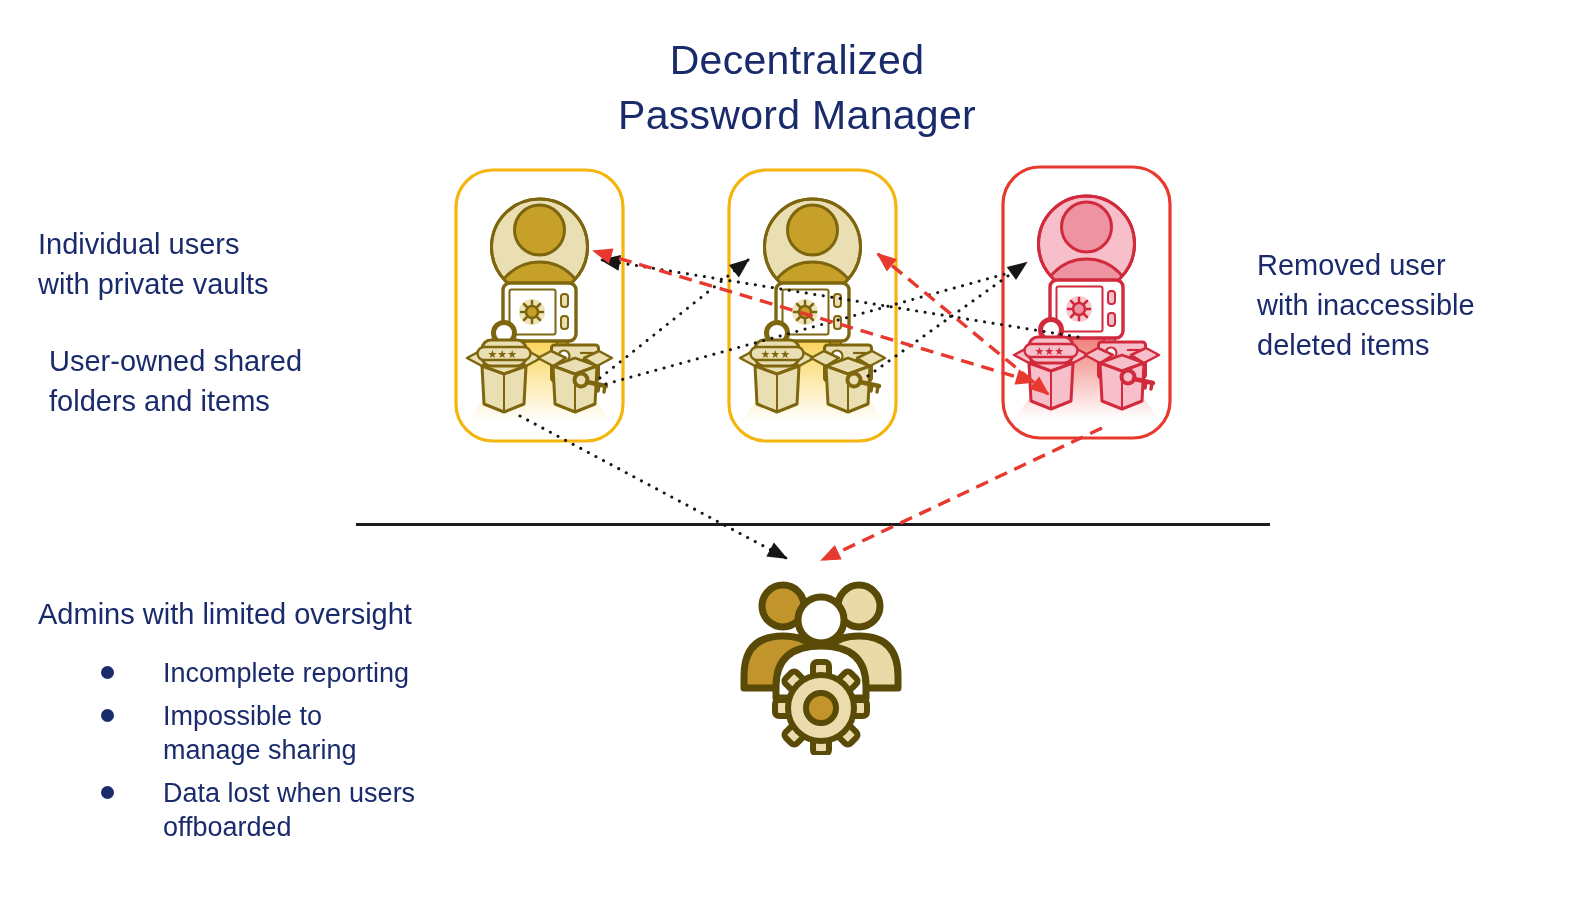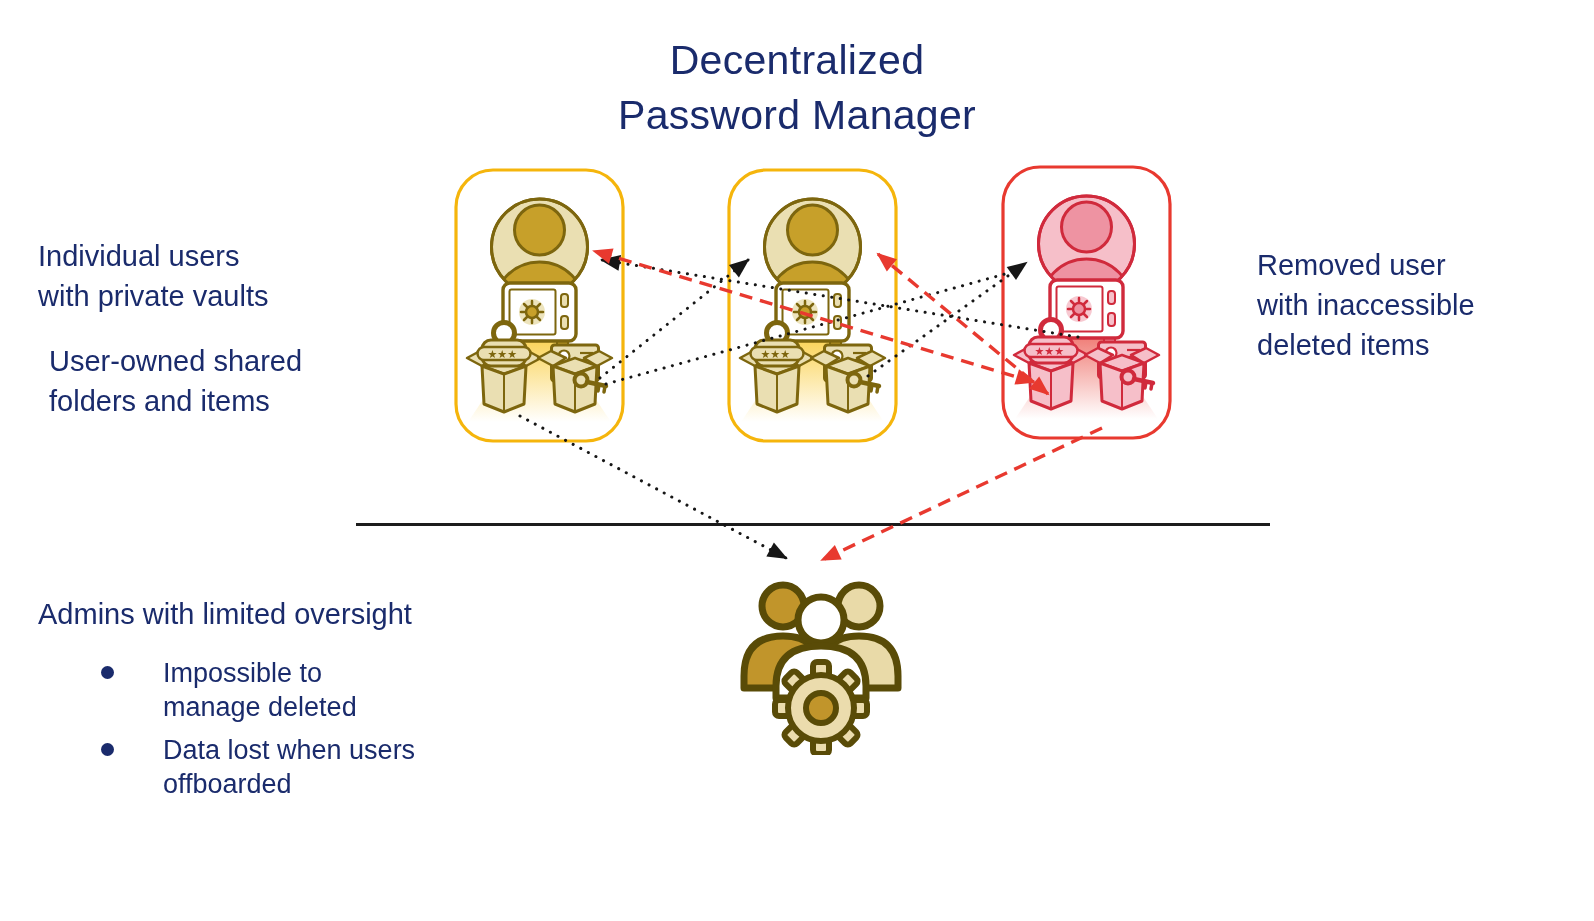--- a/index.html
+++ b/index.html
@@ -4,21 +4,21 @@
 <style>
   html,body{margin:0;padding:0}
   body{
     width:1594px;height:921px;position:relative;overflow:hidden;background:#ffffff;
     font-family:"Liberation Sans",sans-serif;color:var(--text-navy,#1A2B6C);
   }
   .abs{position:absolute}
   .preline{white-space:pre-line}
   .title{left:0;top:33px;width:1594px;text-align:center;font-size:41px;line-height:55px;font-weight:500;letter-spacing:.3px}
   .lbl{font-size:29px;line-height:40px}
-  .lbl-left-top{left:38px;top:236px}
+  .lbl-left-top{left:38px;top:224px}
   .lbl-left-bottom{left:49px;top:341px}
   .lbl-right{left:1257px;top:245px}
   .card{position:absolute;width:171px;height:275px}
   .card-0{left:454px;top:168px}
   .card-1{left:727px;top:168px}
   .card-2{left:1001px;top:165px}
   .card svg{display:block}
   .gold{--o:var(--gold-outline,#7D660E);--dk:var(--gold-dark,#C7A02A);--lt:var(--gold-light,#EADFB2)}
   .red {--o:var(--red-outline,#D02A3C);--dk:var(--red-dark,#EE93A2);--lt:var(--red-light,#F6BFC9)}
   .gold .card-border{stroke:var(--gold-border,#F5B50C)}
@@ -328,21 +328,25 @@
       </g>
     </g>
   </svg>
 </div>
 
 <div class="abs admins-heading">Admins with limited oversight</div>
 
 <div class="abs bullets">
   <div class="bullet-row">
     <span class="bullet-dot"></span>
+    <span class="bullet-text preline">Incomplete reporting</span>
+  </div>
+  <div class="bullet-row">
+    <span class="bullet-dot"></span>
     <span class="bullet-text preline">Impossible to
-manage deleted</span>
+manage sharing</span>
   </div>
   <div class="bullet-row">
     <span class="bullet-dot"></span>
     <span class="bullet-text preline">Data lost when users
 offboarded</span>
   </div>
 </div>
 
 </body></html>

